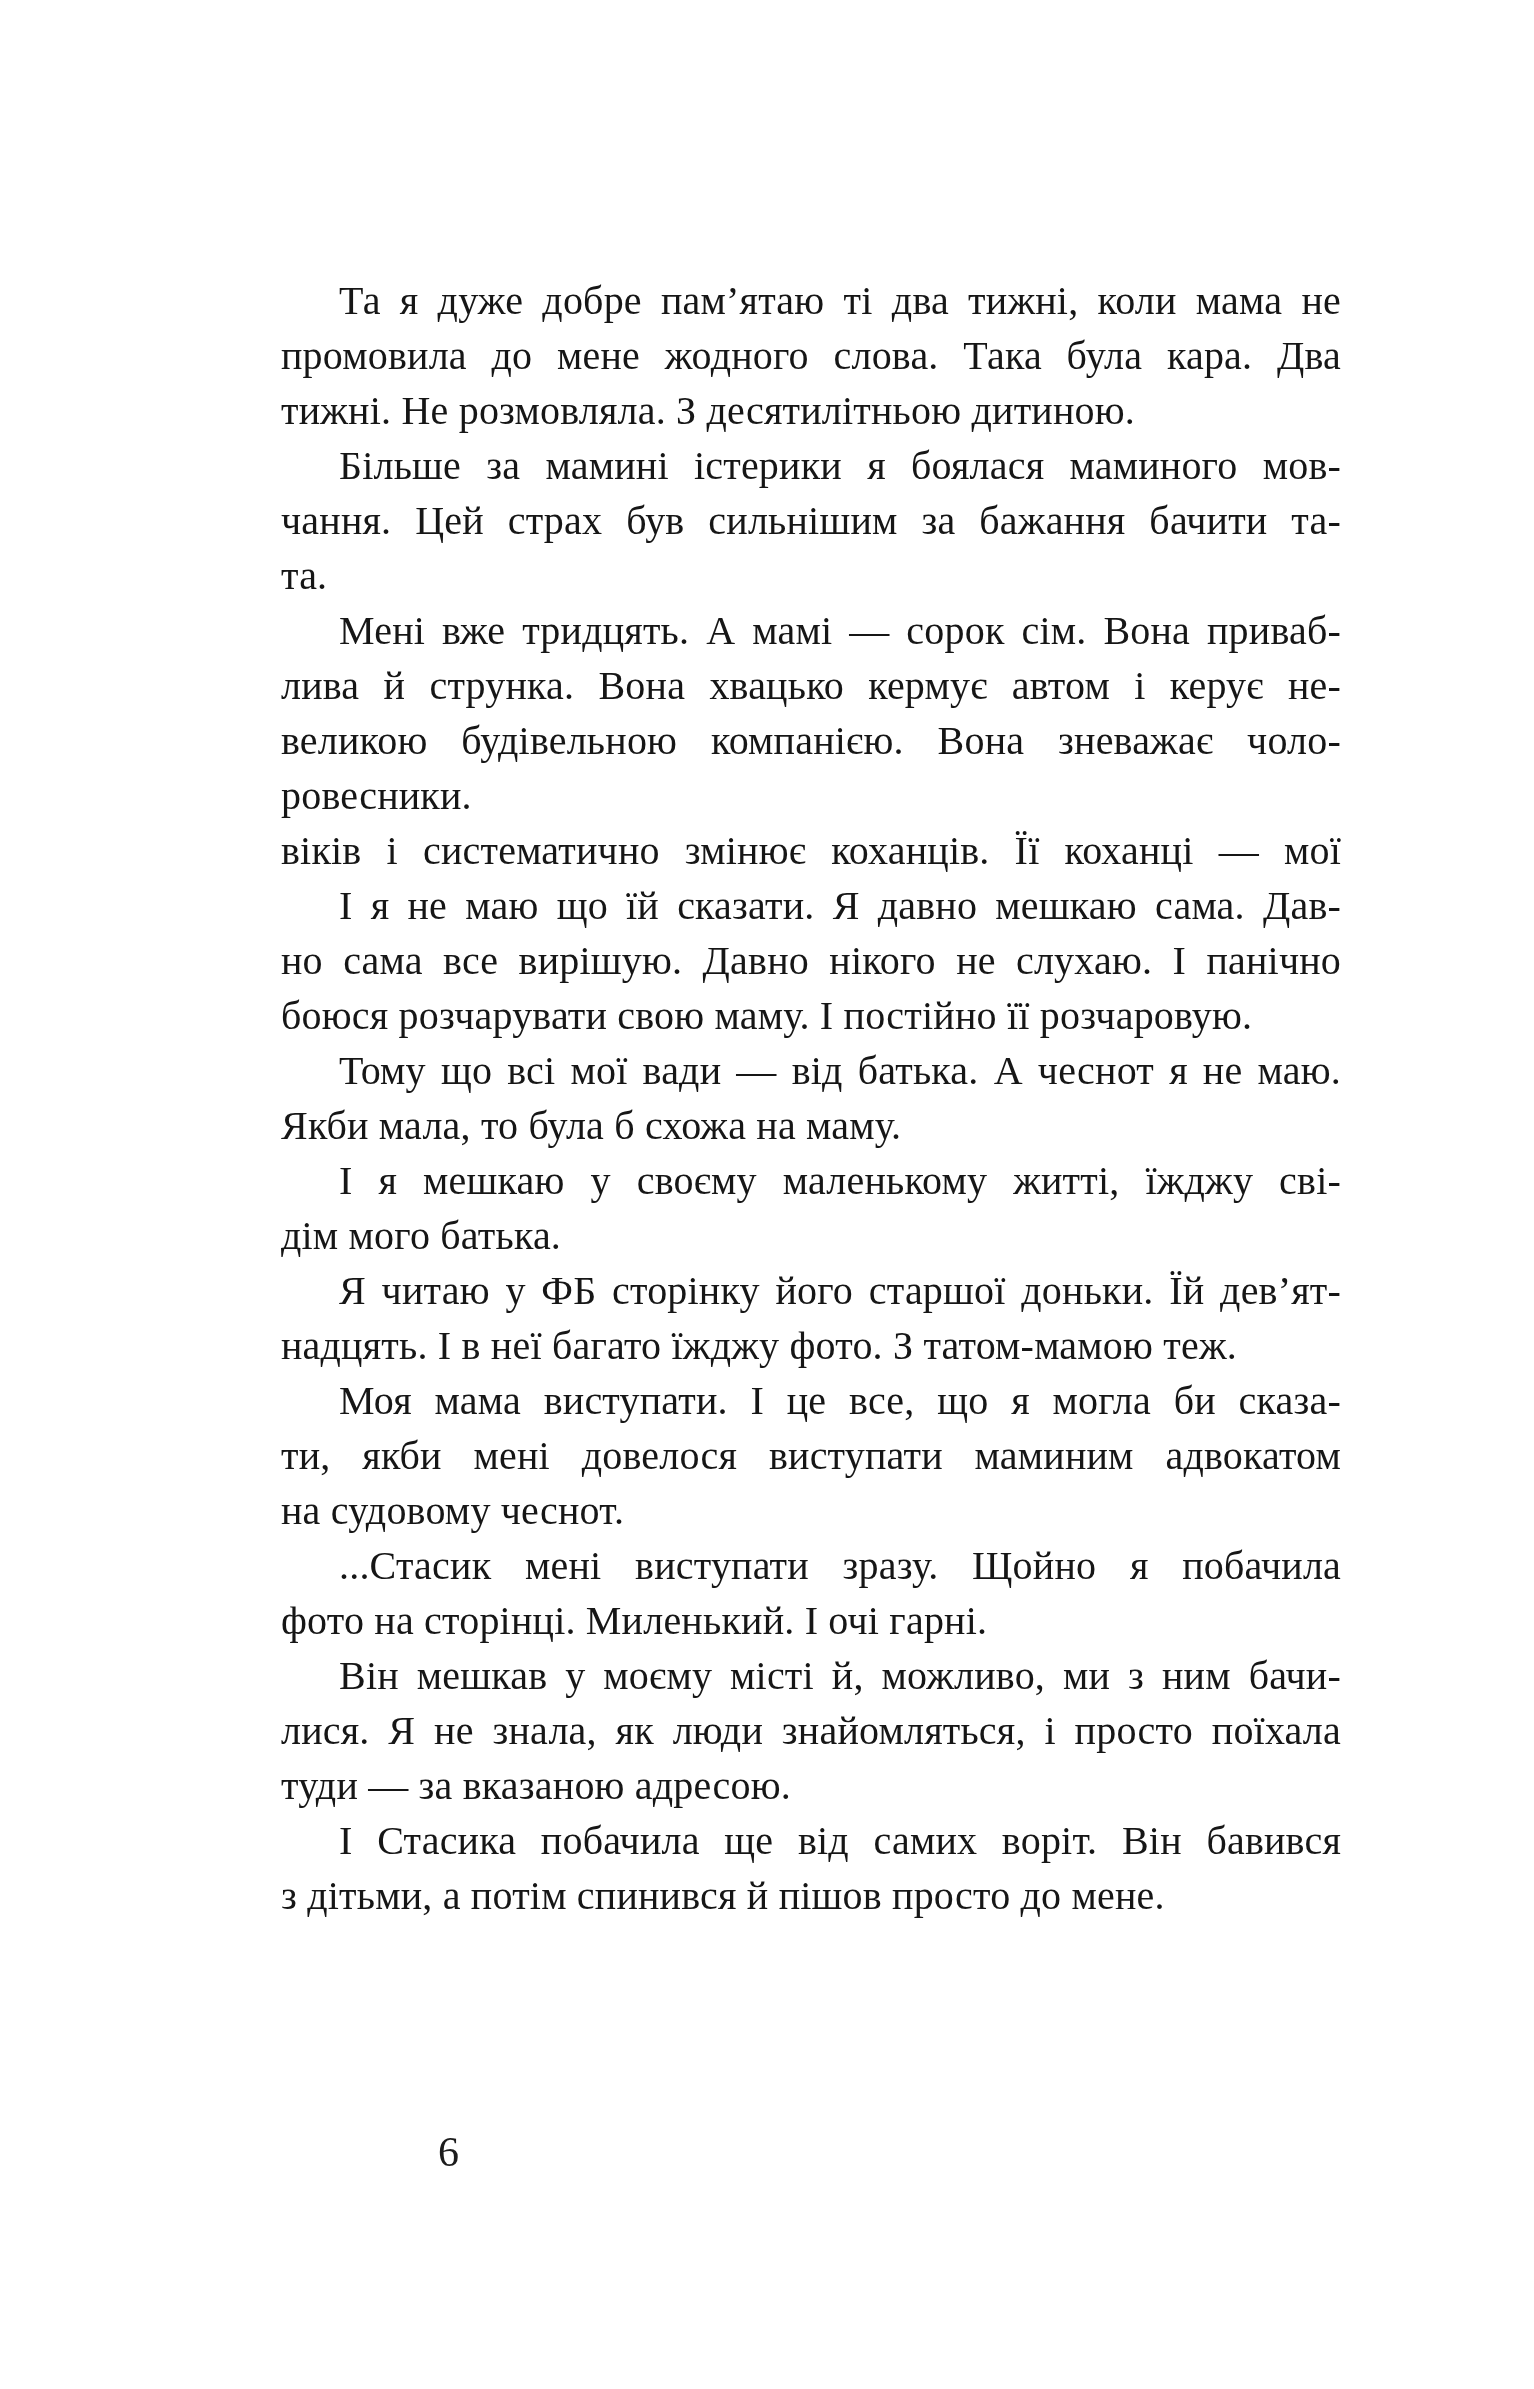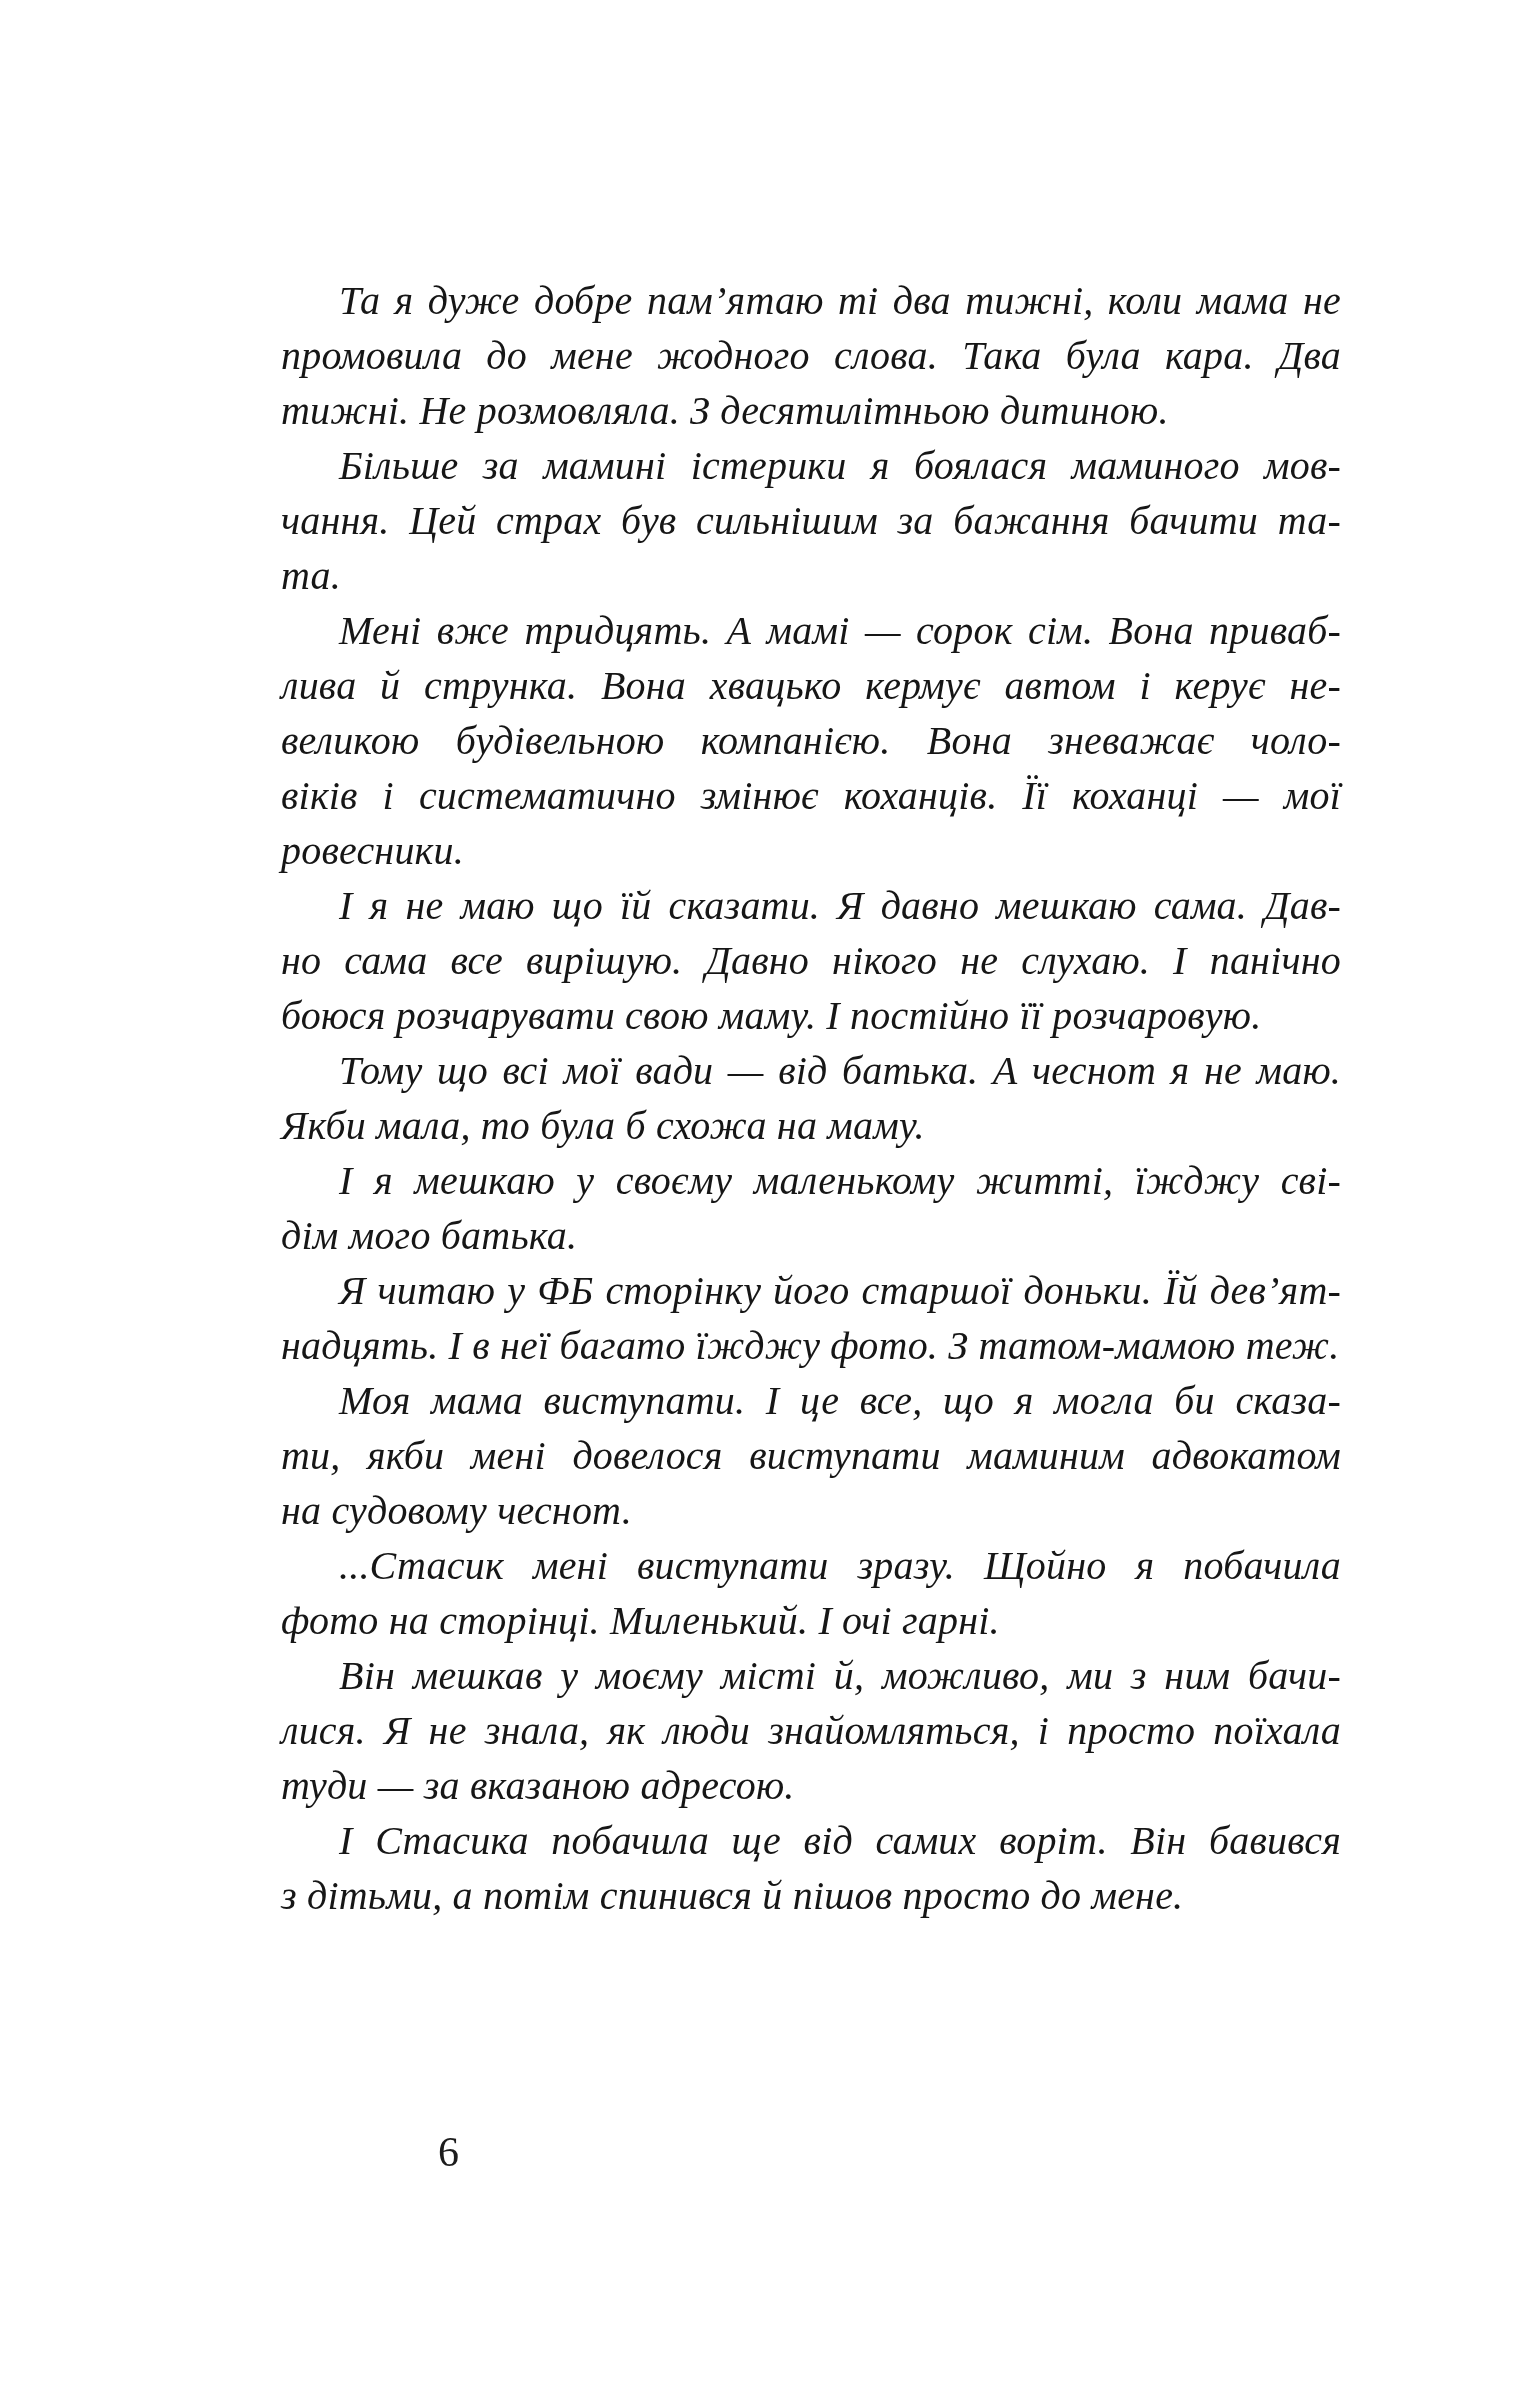--- a/index.html
+++ b/index.html
@@ -22,21 +22,20 @@
     top: 273px;
     width: 1060px;
   }
   .line {
     height: 55px;
     line-height: 55px;
     font-size: 40px;
     text-align: justify;
     text-align-last: justify;
     letter-spacing: 0.2px;
-    font-style: italic;
   }
   .line.indent {
     padding-left: 58px;
   }
   .line.last {
     text-align: left;
     text-align-last: left;
   }
   .page-number {
     position: absolute;
@@ -54,22 +53,22 @@
   <div class="text-block">
     <div class="line indent">Та я дуже добре пам’ятаю ті два тижні, коли мама не</div>
     <div class="line">промовила до мене жодного слова. Така була кара. Два</div>
     <div class="line last">тижні. Не розмовляла. З десятилітньою дитиною.</div>
     <div class="line indent">Більше за мамині істерики я боялася маминого мов-</div>
     <div class="line">чання. Цей страх був сильнішим за бажання бачити та-</div>
     <div class="line last">та.</div>
     <div class="line indent">Мені вже тридцять. А мамі — сорок сім. Вона приваб-</div>
     <div class="line">лива й струнка. Вона хвацько кермує автом і керує не-</div>
     <div class="line">великою будівельною компанією. Вона зневажає чоло-</div>
+    <div class="line last">ровесники.</div>
     <div class="line">віків і систематично змінює коханців. Її коханці — мої</div>
-    <div class="line last">ровесники.</div>
     <div class="line indent">І я не маю що їй сказати. Я давно мешкаю сама. Дав-</div>
     <div class="line">но сама все вирішую. Давно нікого не слухаю. І панічно</div>
     <div class="line last">боюся розчарувати свою маму. І постійно її розчаровую.</div>
     <div class="line indent">Тому що всі мої вади — від батька. А чеснот я не маю.</div>
     <div class="line last">Якби мала, то була б схожа на маму.</div>
     <div class="line indent">І я мешкаю у своєму маленькому житті, їжджу сві-</div>
     <div class="line last">дім мого батька.</div>
     <div class="line indent">Я читаю у ФБ сторінку його старшої доньки. Їй дев’ят-</div>
     <div class="line last">надцять. І в неї багато їжджу фото. З татом-мамою теж.</div>
     <div class="line indent">Моя мама виступати. І це все, що я могла би сказа-</div>

